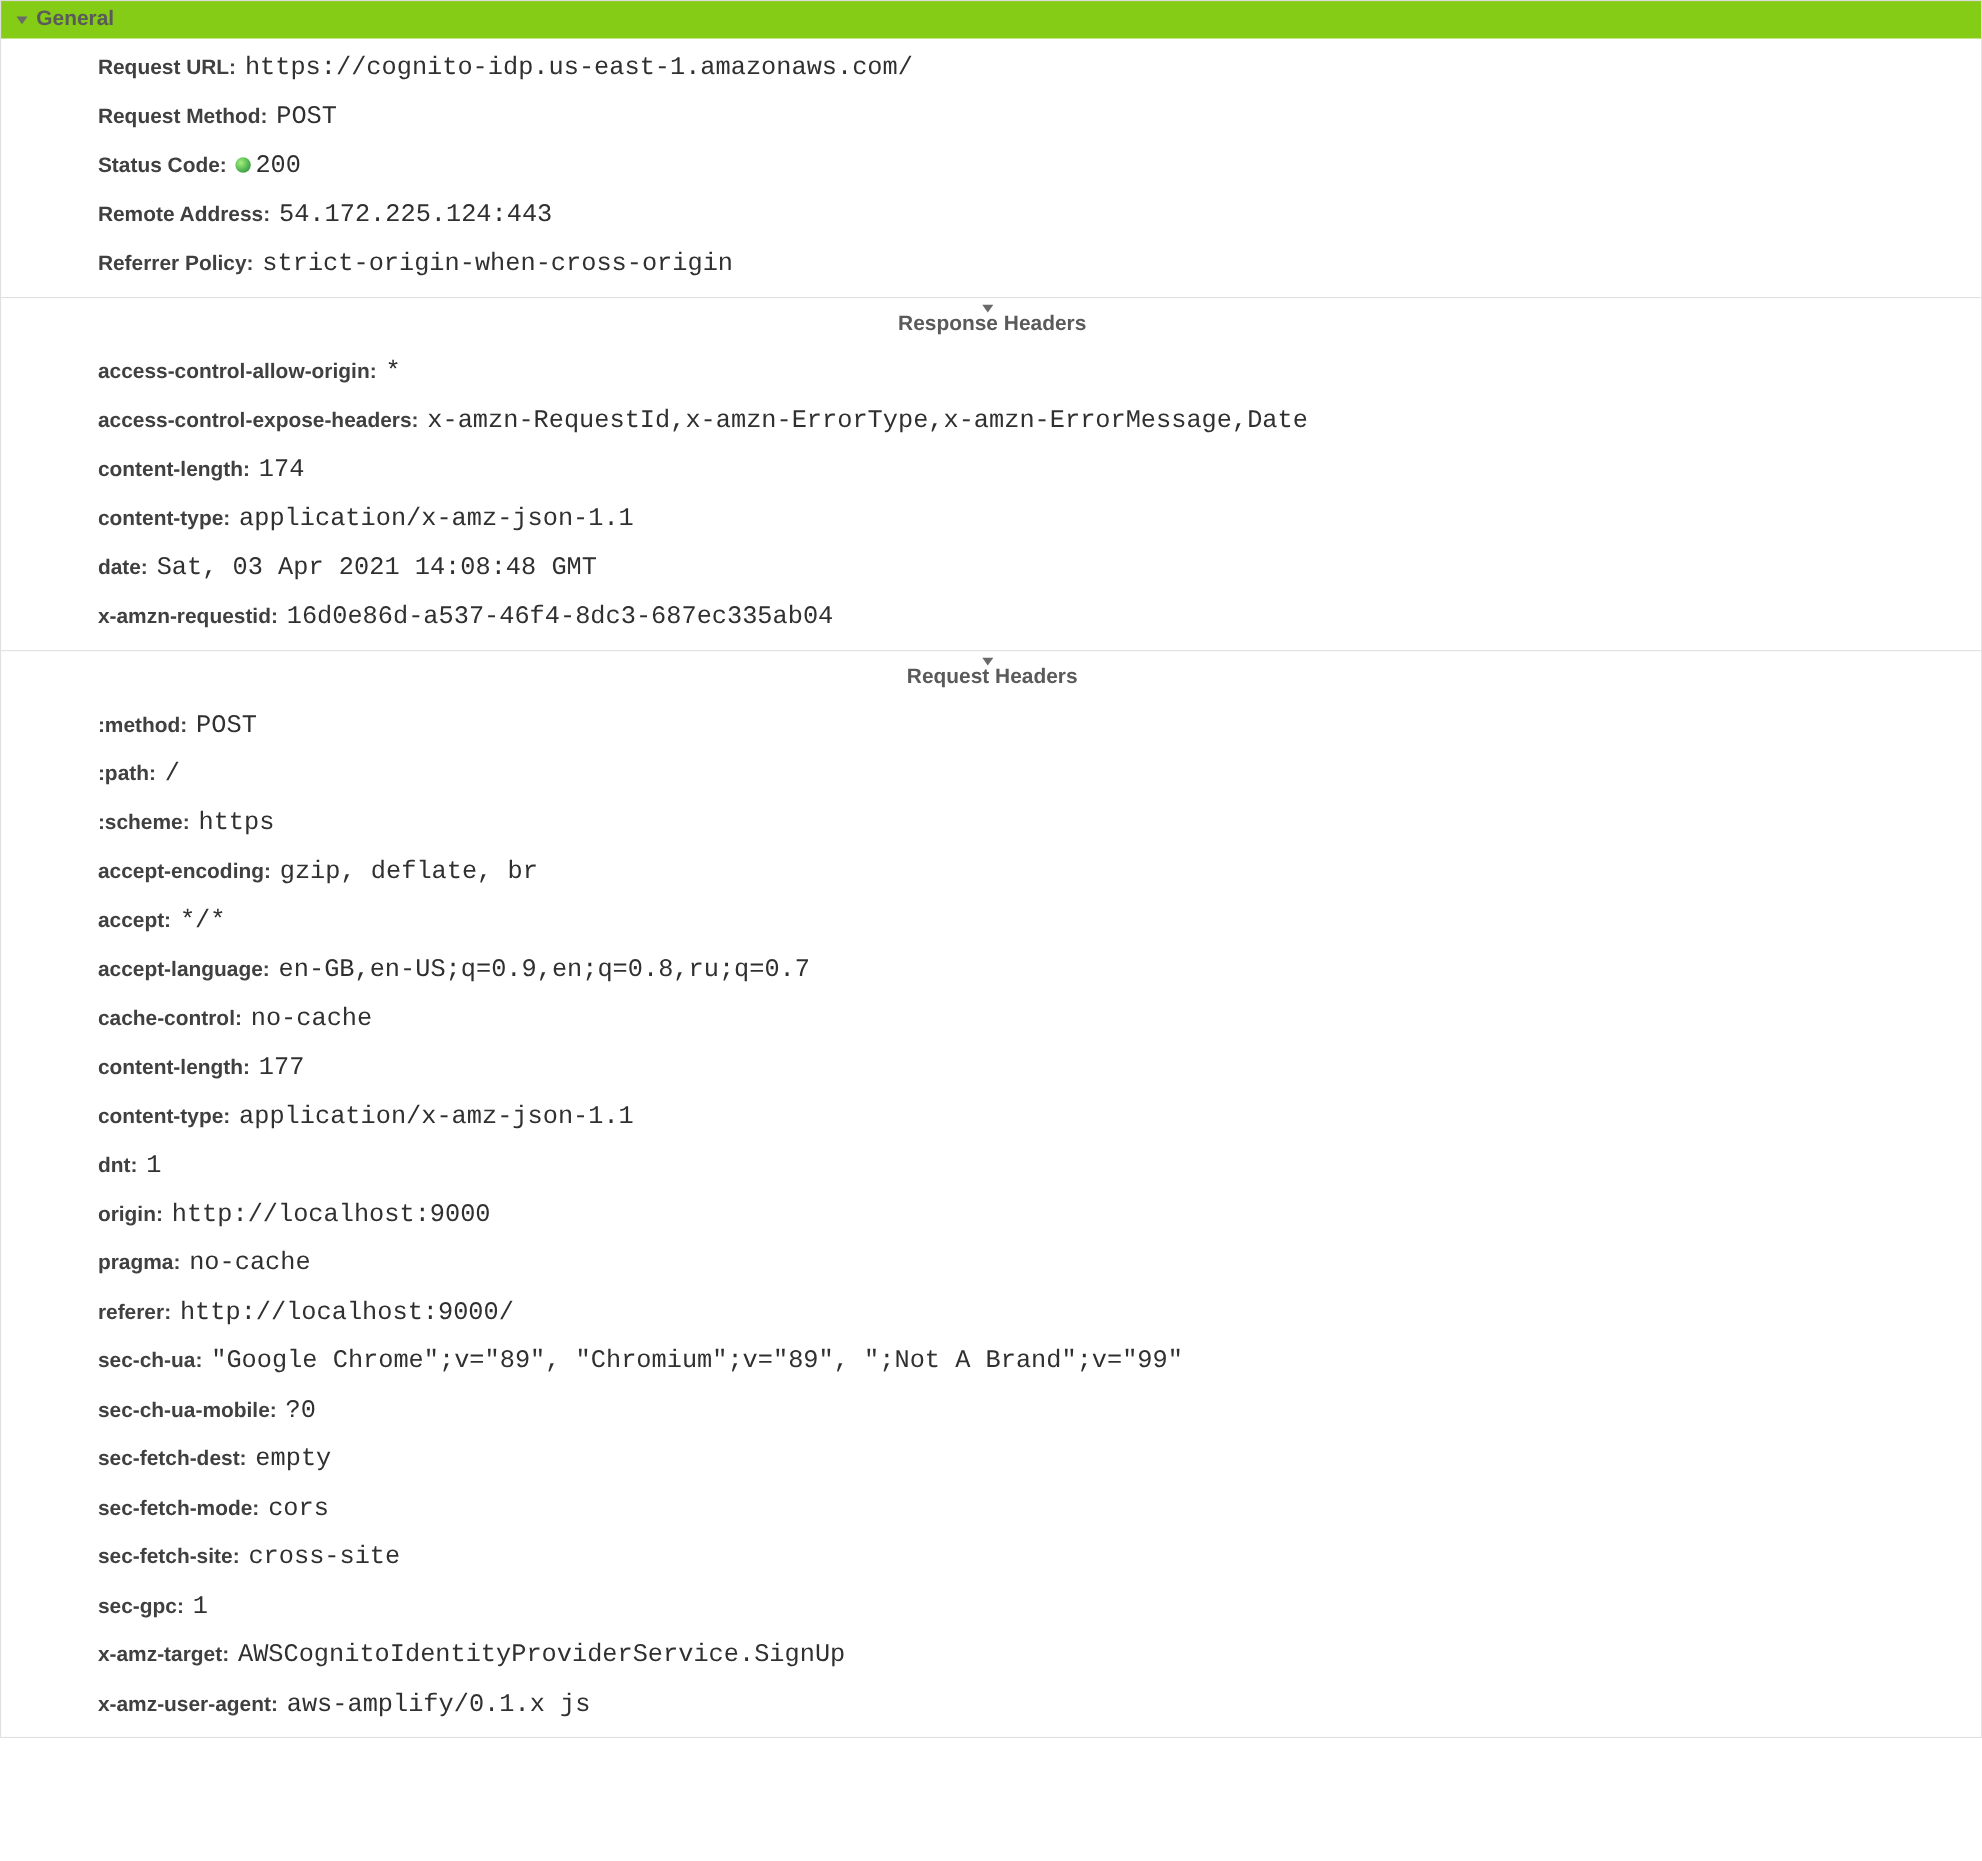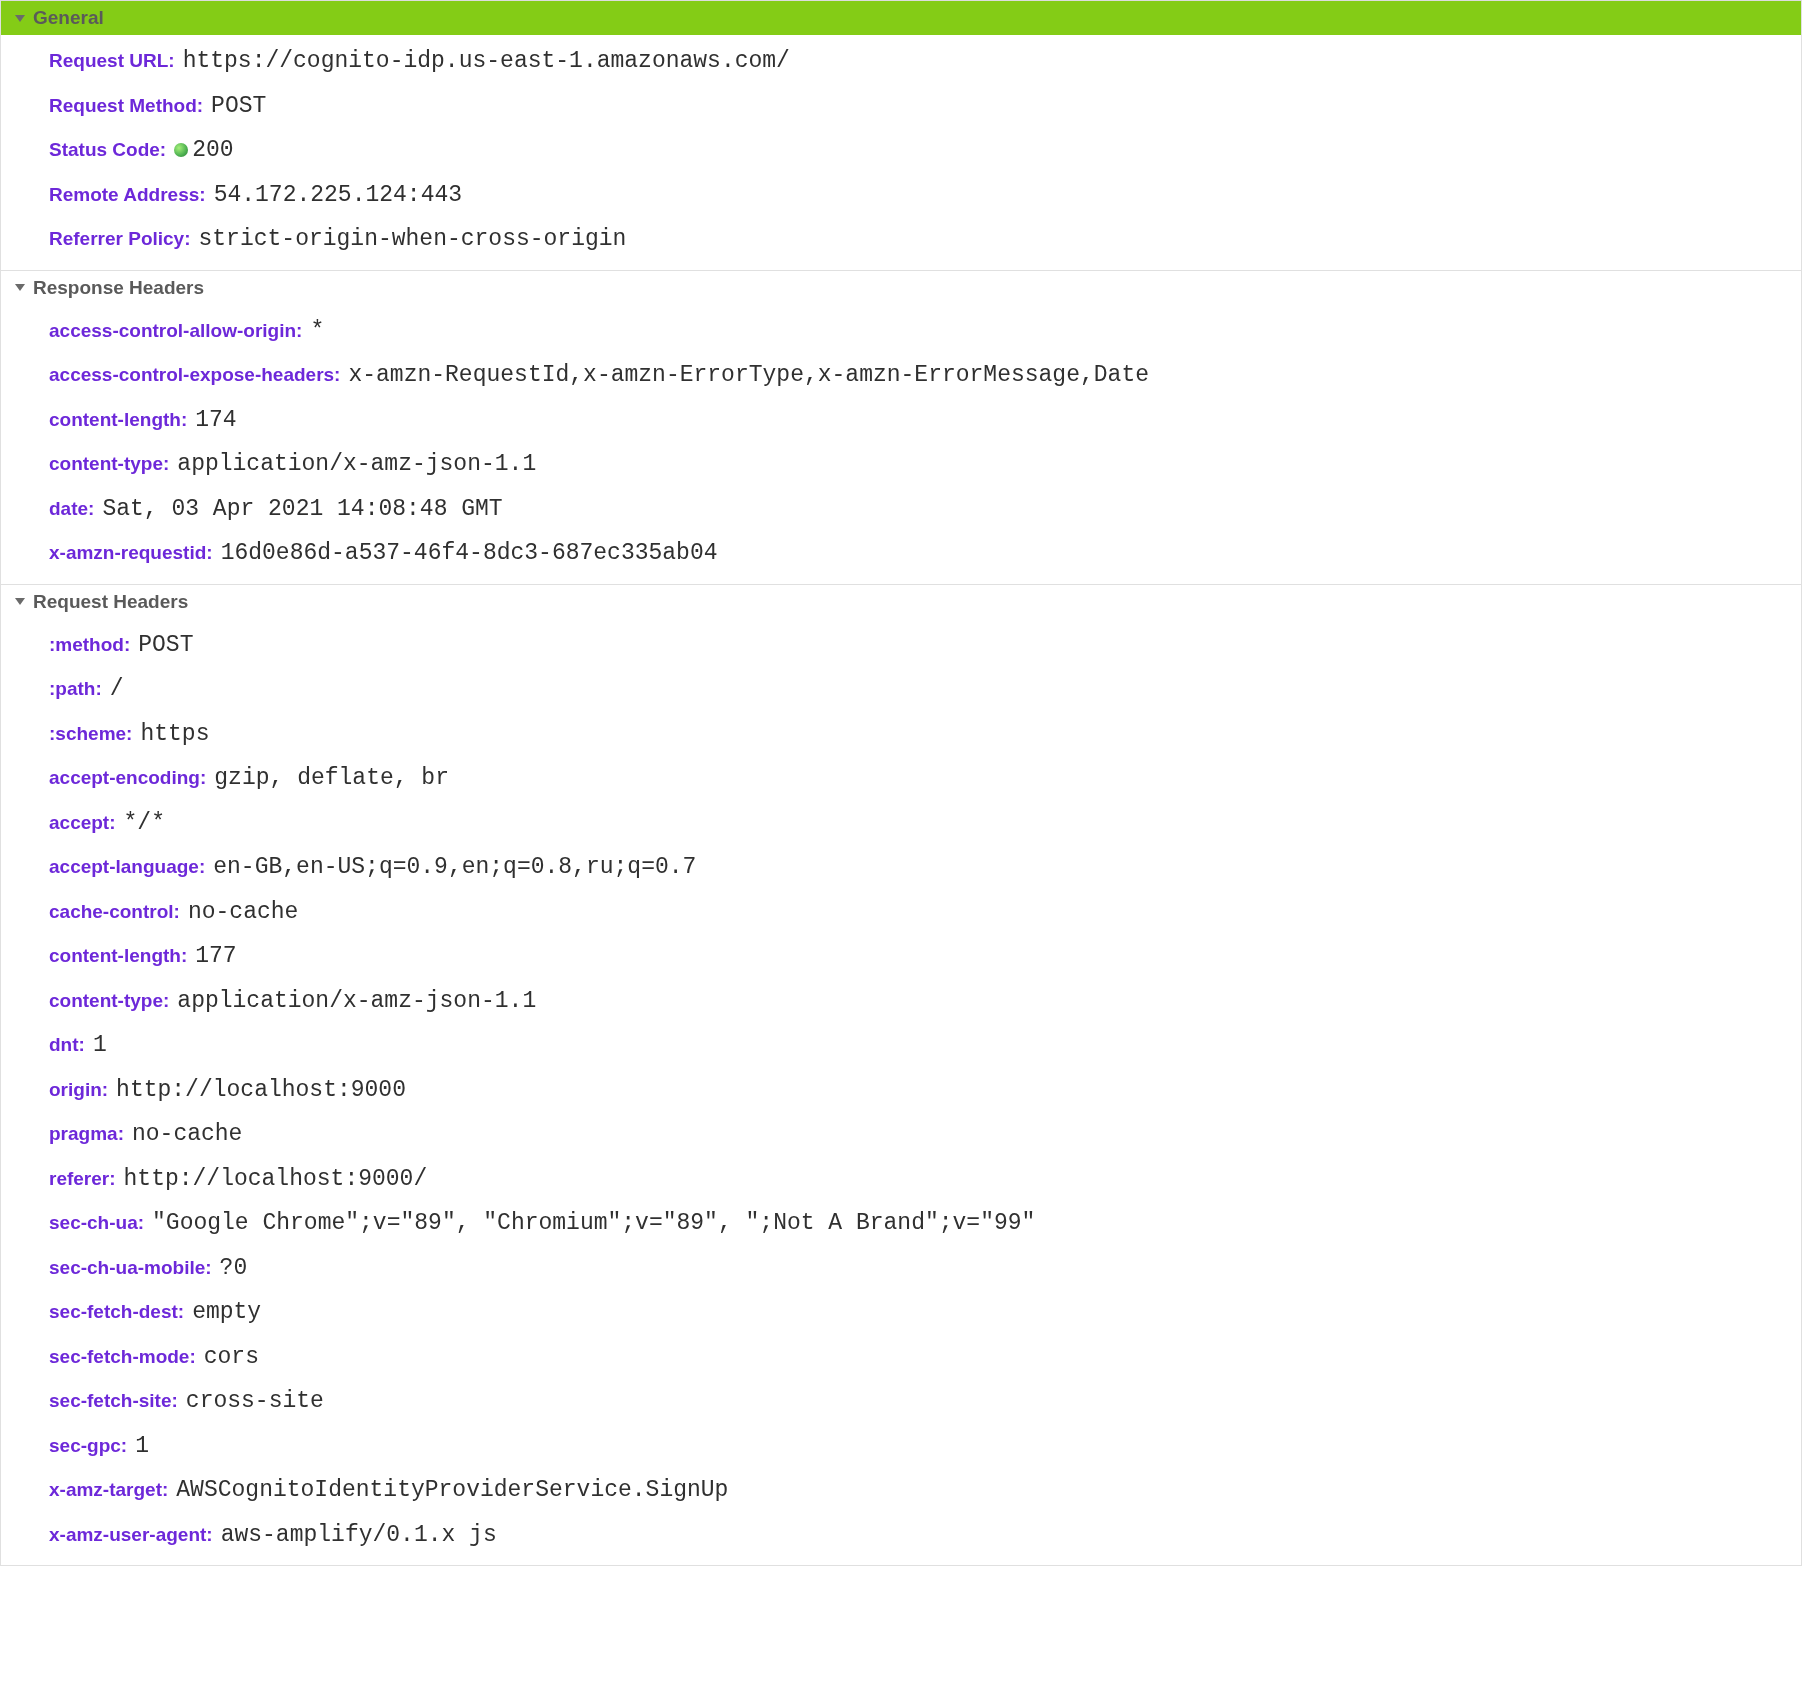--- a/index.html
+++ b/index.html
@@ -25,21 +25,21 @@
     padding: 6px 12px 6px 14px;
     font-weight: 700;
     color: #5a5a5a;
     display: flex;
     align-items: center;
     user-select: none;
     cursor: pointer;
     font-size: 19px;
     border-top: 1px solid #dcdcdc;
   }
-  .section-header.plain { background: transparent; border-top:none;}
+  .section-header.plain { background: transparent; border-top:none;flex-direction:column;}
   .disclosure {
     display: inline-block;
     width: 0; height: 0;
     border-left: 5px solid transparent;
     border-right: 5px solid transparent;
     border-top: 7px solid #6a6a6a;
     margin-right: 8px;
     flex-shrink: 0;
   }
   .rows {
@@ -48,22 +48,23 @@
   .row {
     padding: 5px 12px 5px 48px;
     line-height: 1.5;
     display: flex;
     flex-wrap: wrap;
     align-items: baseline;
     gap: 0 8px;
   }
   .key {
     font-weight: 700;
-    color: #6d28d9;
+    color: #404040;
     white-space: nowrap;
+    margin-left: 40px;
   }
   .val {
     font-family: Menlo, Monaco, Consolas, "Courier New", monospace;
     color: #303030;
     font-size: 23px;
     word-break: break-all;
   }
   .status-dot {
     display:inline-block;
     width:14px; height:14px;

